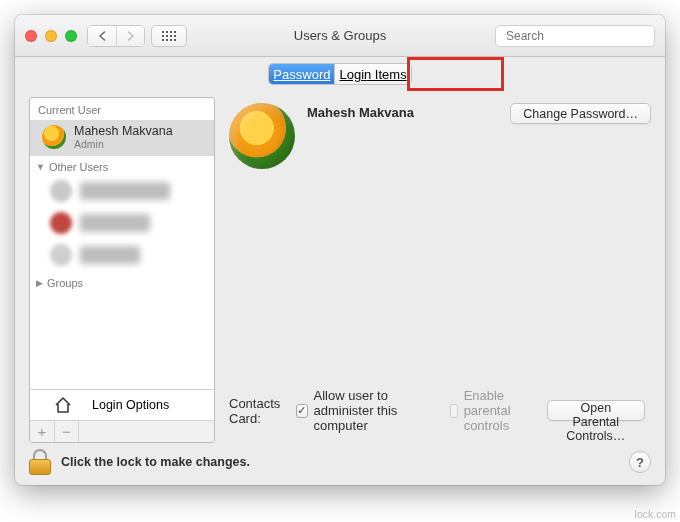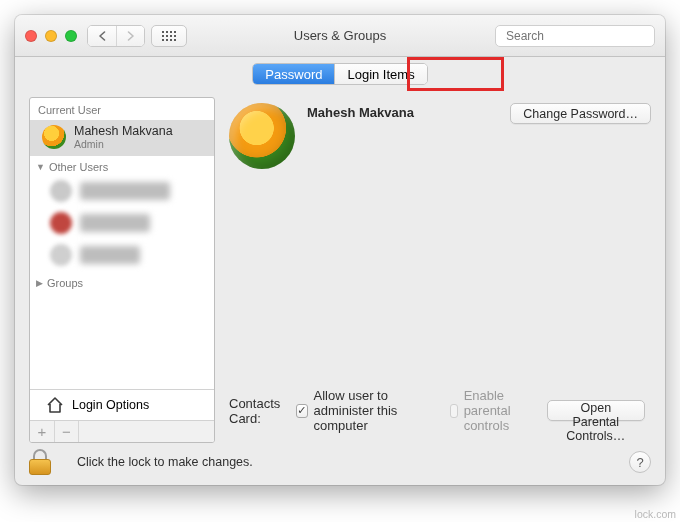--- a/index.html
+++ b/index.html
@@ -116,24 +116,25 @@
     .seg-control {
       display: flex;
       border: 1px solid #c3c3c3;
       border-radius: 5px;
       overflow: hidden;
       height: 22px;
       background: #fff;
       font-size: 13px;
     }
     .seg-control .seg {
-      padding: 2px 12px;
+      padding: 2px 4px;
       display:flex;align-items:center;
       background: linear-gradient(#fdfdfd,#f1f1f1);
       cursor: pointer;
+      text-decoration: underline;
     }
     .seg-control .seg.active {
       background: linear-gradient(#5aa6f7,#2b7de0);
       color: #fff;
     }
     .seg + .seg { border-left: 1px solid #c3c3c3; }
     .highlight-box {
       position: absolute;
       top: 0px;
       left: 392px;
@@ -199,22 +200,22 @@
     }
     .blur-text {
       width: 90px; height: 18px;
       background: #bdbdbd;
       border-radius: 3px;
       filter: blur(3px);
     }
     .sb-spacer { flex:1; }
     .login-options {
       border-top: 1px solid #d2d2d2;
-      padding: 7px 16px;
-      display:flex;align-items:center;gap:8px;
+      padding: 7px 24px;
+      display:flex;align-items:center;gap:20px;
       font-size: 12.5px;
       cursor:pointer;
     }
     .add-remove {
       border-top: 1px solid #d2d2d2;
       display:flex;
       height:22px;
     }
     .add-remove button {
       width: 24px;
@@ -277,21 +278,21 @@
       width:14px;height:14px;border:1px solid #a7a7a7;border-radius:3px;
       background:linear-gradient(#fff,#efefef);
       display:flex;align-items:center;justify-content:center;
       font-size:11px;color:#3a3a3a;
     }
     .checkbox.disabled{ border-color:#cfcfcf; background:#f4f4f4;}
     
     .footer {
       position:absolute;
       left:14px; right:14px; bottom:10px;
-      display:flex; align-items:center; gap:26px;
+      display:flex; align-items:center; gap:10px;font-weight:bold;
     }
     .lock {
       width:22px;height:26px;
       position:relative;
     }
     .lock .body-shape{
       position:absolute;bottom:0;left:0;width:22px;height:16px;
       background:linear-gradient(#f5c24d,#d6941f);
       border-radius:3px;
       border:1px solid #b8821c;

